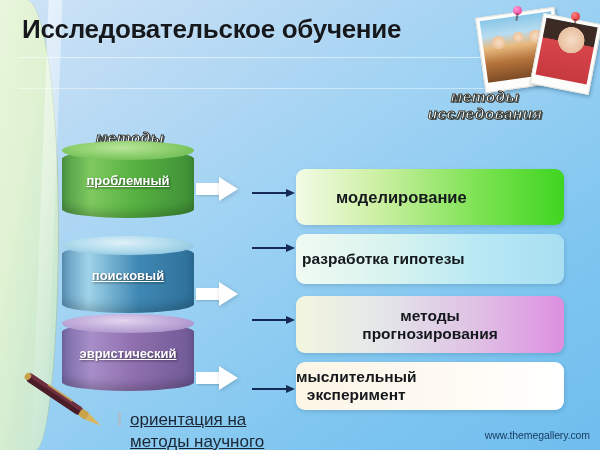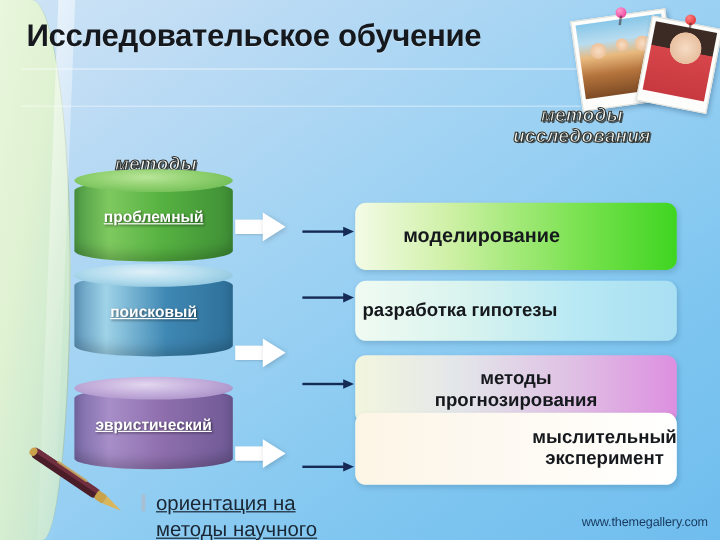--- a/index.html
+++ b/index.html
@@ -126,21 +126,21 @@
   #cyl-0 { top: 141px; height: 78px; }
   #cyl-0 .body {
     height: 68px;
     background: linear-gradient(90deg,#4e9b45 0%, #7ec95f 22%, #56b241 55%, #3f8f36 100%);
     box-shadow: inset 0 -6px 10px rgba(0,0,0,.20);
   }
   #cyl-0 .top {
     background: radial-gradient(ellipse at 45% 35%, #b9e59a 0%, #8fd06e 45%, #5fb348 100%);
   }
 
-  #cyl-1 { top: 220px; height: 78px; align-items: center; }
+  #cyl-1 { top: 236px; height: 78px; align-items: center; }
   #cyl-1 .body {
     height: 68px;
     background: linear-gradient(90deg,#5e97bc 0%, #9fd3e8 20%, #3f88b4 58%, #2e7099 100%);
     box-shadow: inset 0 -6px 10px rgba(0,0,0,.18);
   }
   #cyl-1 .top {
     background: radial-gradient(ellipse at 45% 35%, #dff0f8 0%, #b4ddee 45%, #79b8d6 100%);
   }
 
   #cyl-2 { top: 314px; height: 78px; }
@@ -230,23 +230,23 @@
   #box-1 .txt { font-size: 15.5px; padding-left: 6px; }
 
   #box-2 {
     top: 296px; height: 57px;
     background: linear-gradient(90deg,#f2f6de 0%, #e3e6e9 32%, #dfc0e4 68%, #dd8fe0 100%);
     justify-content: center;
   }
   #box-2 .txt { font-size: 15.5px; text-align: center; }
 
   #box-3 {
-    top: 344px; height: 60px;
+    top: 362px; height: 48px;
     background: linear-gradient(90deg,#fdf6e6 0%, #fdf8ef 35%, #fffdf8 75%, #ffffff 100%);
-    justify-content: flex-end;
+    justify-content: flex-start;
   }
   #box-3 .txt { font-size: 15.5px; text-align: center; }
 
   
   .footnote-bar {
     position: absolute;
     left: 118px; top: 412px;
     width: 3px; height: 14px;
     background: #a8bfd2;
   }

